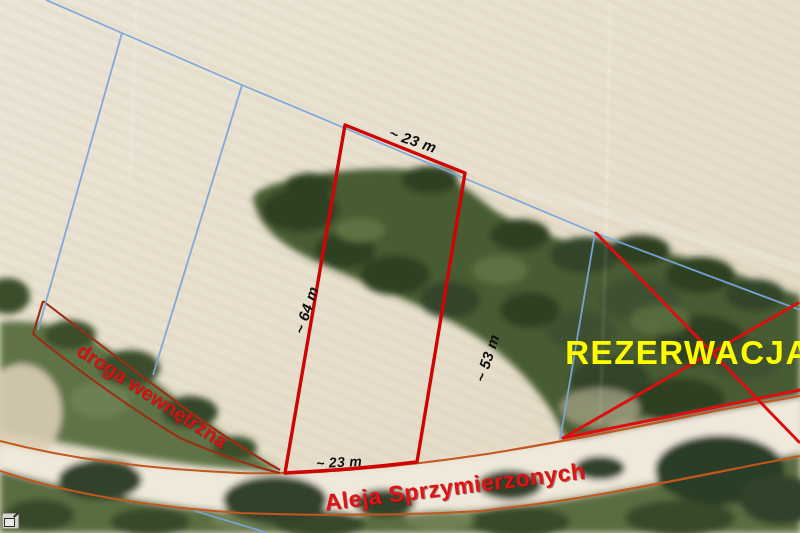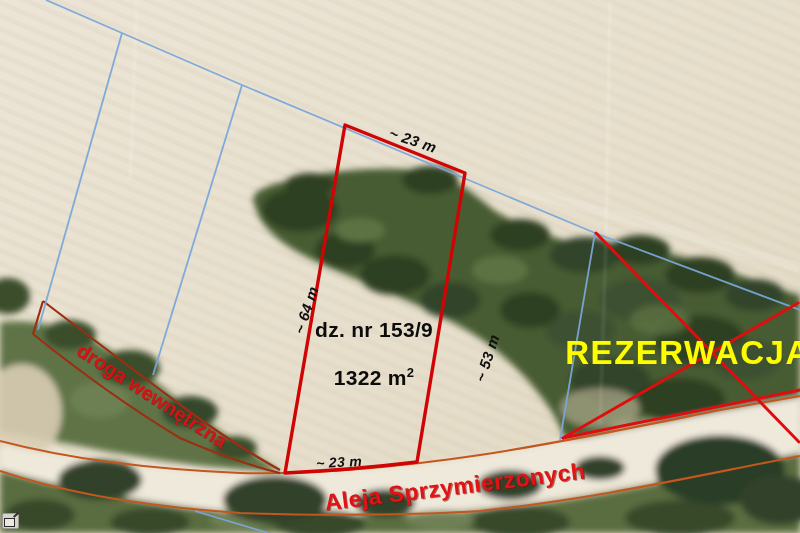--- a/index.html
+++ b/index.html
@@ -166,22 +166,20 @@
 
       <path class="l-parcel" d="M345,125 L465,173 L417,462 Q350,470 285,473 Z"></path>
     </g>
   </svg>
 
   <div class="map-label measure" style="left:413px;top:140px;transform:translate(-50%,-50%) rotate(19deg);">~ 23 m</div>
   <div class="map-label measure" style="left:306px;top:310px;transform:translate(-50%,-50%) rotate(-72deg);">~ 64 m</div>
   <div class="map-label measure" style="left:487px;top:358px;transform:translate(-50%,-50%) rotate(-72deg);">~ 53 m</div>
   <div class="map-label measure" style="left:339px;top:462px;font-size:14px;transform:translate(-50%,-50%) rotate(-3deg);">~ 23 m</div>
 
-  <div class="map-label parcel-text" style="left:374px;top:330px;">dz. nr 153/9</div>
-  <div class="map-label parcel-text" style="left:374px;top:377px;"><span>1322 m</span><sup>2</sup></div>
 
   <div class="map-label street-label" style="left:455px;top:487px;transform:translate(-50%,-50%) rotate(-7deg);">Aleja Sprzymierzonych</div>
   <div class="map-label internal-label" style="left:152px;top:396px;transform:translate(-50%,-50%) rotate(33deg);">droga wewnętrzna</div>
 
   <div class="map-label reservation-label" style="left:688px;top:353px;">REZERWACJA</div>
 
   <div class="corner-icon">
     <span class="win"></span>
   </div>
 

